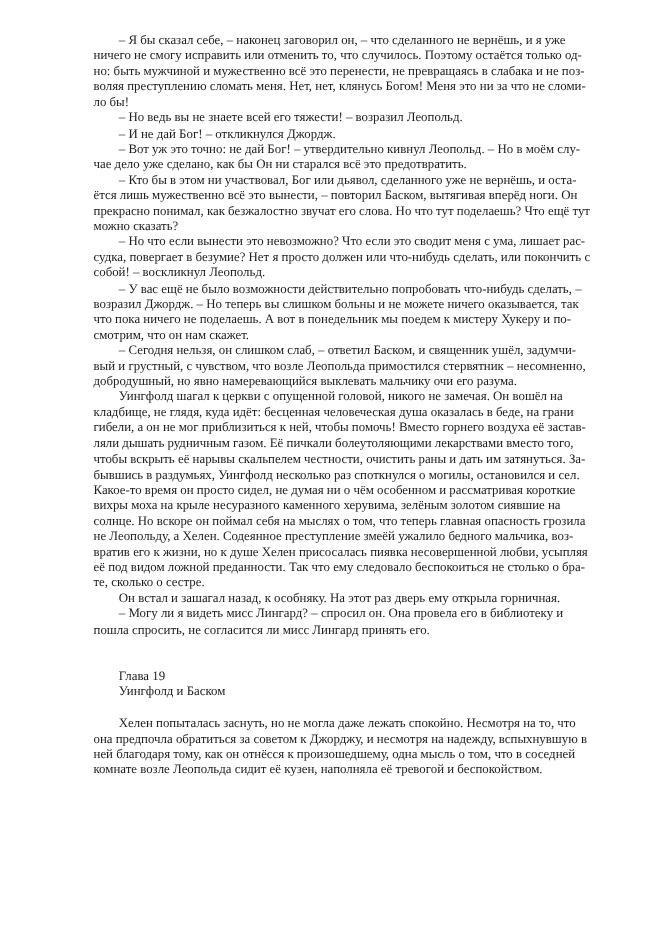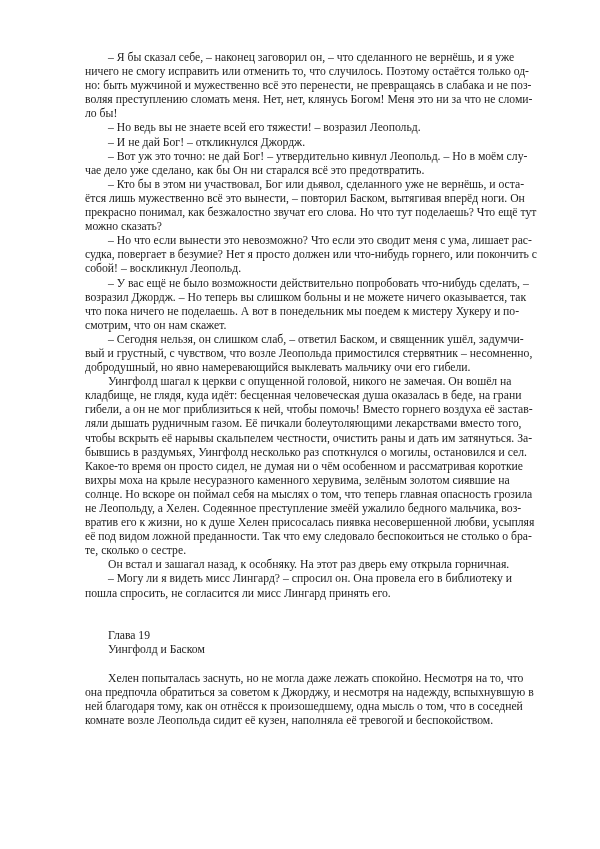--- a/index.html
+++ b/index.html
@@ -9,21 +9,21 @@
   }
   body {
     width: 600px;
     height: 849px;
     overflow: hidden;
   }
   .page {
     box-sizing: border-box;
     width: 600px;
     height: 691px;
-    padding: 51px 0 0 85px;
+    padding: 30px 0 0 85px;
     background: #ffffff;
     color: #1c1c1c;
     font-family: "Liberation Serif", "DejaVu Serif", serif;
     font-size: 11.7px;
     line-height: 14.1px;
   }
   .para {
     margin: 0;
     text-indent: 23px;
     white-space: pre;
@@ -52,29 +52,29 @@
 ло бы!</span></p>
   <p class="para">– Но ведь вы не знаете всей его тяжести! – возразил Леопольд.</p>
   <p class="para">– И не дай Бог! – откликнулся Джордж.</p>
   <p class="para">– Вот уж это точно: не дай Бог! – утвердительно кивнул Леопольд. – Но в моём слу-
 чае дело уже сделано, как бы Он ни старался всё это предотвратить.</p>
   <p class="para">– Кто бы в этом ни участвовал, Бог или дьявол, сделанного уже не вернёшь, и оста-
 ётся лишь мужественно всё это вынести, – повторил Баском, вытягивая вперёд ноги. Он
 прекрасно понимал, как безжалостно звучат его слова. Но что тут поделаешь? Что ещё тут
 можно сказать?</p>
   <p class="para">– Но что если вынести это невозможно? Что если это сводит меня с ума, лишает рас-
-судка, повергает в безумие? Нет я просто должен или что-нибудь горнего, или покончить с
+судка, повергает в безумие? Нет я просто должен или что-нибудь сделать, или покончить с
 собой! – воскликнул Леопольд.</p>
   <p class="para">– У вас ещё не было возможности действительно попробовать что-нибудь сделать, –
 возразил Джордж. – Но теперь вы слишком больны и не можете ничего оказывается, так
 что пока ничего не поделаешь. А вот в понедельник мы поедем к мистеру Хукеру и по-
 смотрим, что он нам скажет.</p>
   <p class="para">– Сегодня нельзя, он слишком слаб, – ответил Баском, и священник ушёл, задумчи-
 вый и грустный, с чувством, что возле Леопольда примостился стервятник – несомненно,
-добродушный, но явно намеревающийся выклевать мальчику очи его гибели.</p>
+добродушный, но явно намеревающийся выклевать мальчику очи его разума.</p>
   <p class="para">Уингфолд шагал к церкви с опущенной головой, никого не замечая. Он вошёл на
 кладбище, не глядя, куда идёт: бесценная человеческая душа оказалась в беде, на грани
 гибели, а он не мог приблизиться к ней, чтобы помочь! Вместо горнего воздуха её застав-
 ляли дышать рудничным газом. Её пичкали болеутоляющими лекарствами вместо того,
 чтобы вскрыть её нарывы скальпелем честности, очистить раны и дать им затянуться. За-
 бывшись в раздумьях, Уингфолд несколько раз споткнулся о могилы, остановился и сел.
 Какое-то время он просто сидел, не думая ни о чём особенном и рассматривая короткие
 вихры моха на крыле несуразного каменного херувима, зелёным золотом сиявшие на
 солнце. Но вскоре он поймал себя на мыслях о том, что теперь главная опасность грозила
 не Леопольду, а Хелен. Содеянное преступление змеёй ужалило бедного мальчика, воз-

